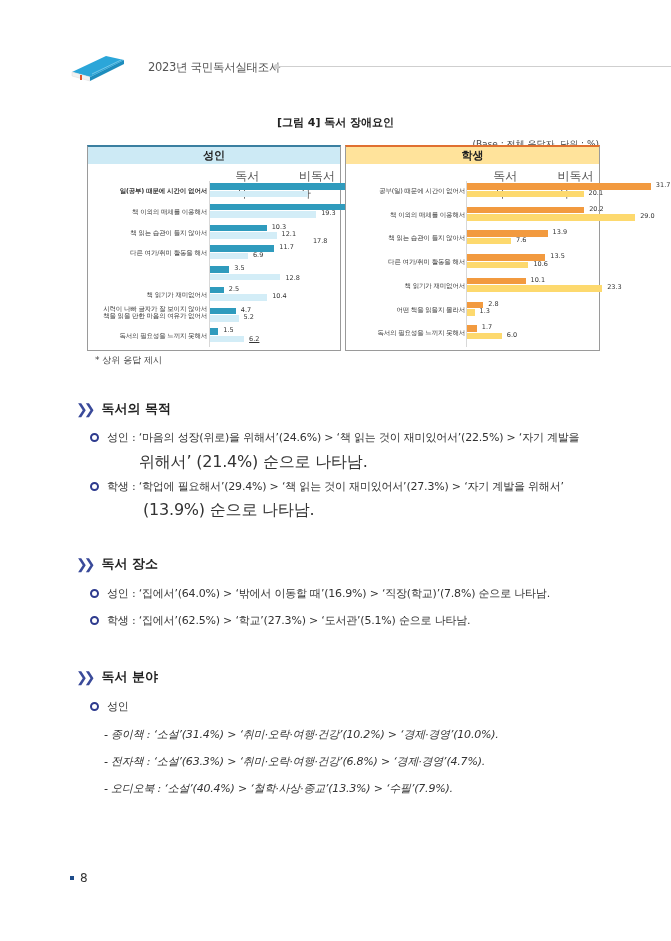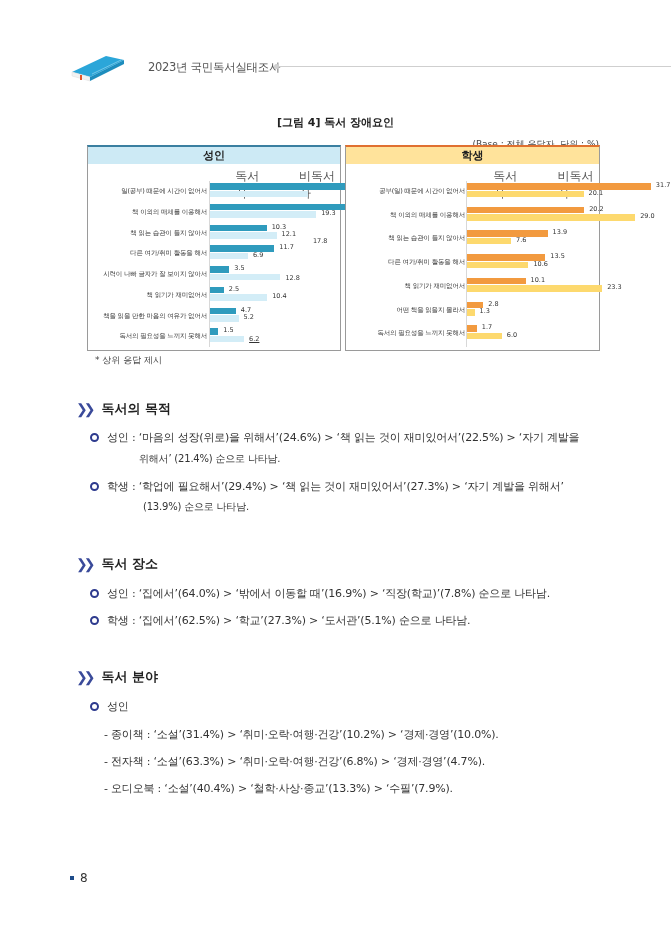--- a/index.html
+++ b/index.html
@@ -38,22 +38,22 @@
   .bar-val { position: absolute; font-size: 6.5px; color: #333; }
 
   .note { position: absolute; left: 95px; top: 354px; font-size: 9px; color: #444; }
 
   
   .section-title { position: absolute; left: 76px; font-size: 13px; font-weight: bold; color: #222; display: flex; align-items: center; gap: 6px; }
   .chev { color: #3a4a9a; font-weight: bold; font-size: 14px; letter-spacing: -4px; margin-right: 4px; }
   .item { position: absolute; left: 90px; font-size: 11px; color: #333; line-height: 20px; letter-spacing: -0.2px; }
   .bullet-o { display: inline-block; width: 9px; height: 9px; border: 2.5px solid #2e3b8e; border-radius: 50%; margin-right: 8px; vertical-align: -1px; }
   .u { }
-  .cont { position: absolute; font-size: 10px; color: #333; letter-spacing: -0.2px; }
-  .sub { position: absolute; left: 104px; font-size: 11px; color: #333; letter-spacing: -0.2px; }
+  .cont { position: absolute; font-size: 16px; color: #333; letter-spacing: -0.2px; }
+  .sub { position: absolute; left: 104px; font-size: 11px; color: #333; letter-spacing: -0.2px; font-style: italic; }
 
   .page-num { position: absolute; left: 70px; top: 871px; font-size: 12px; color: #333; display: flex; align-items: center; gap: 6px; }
   .page-sq { width: 4px; height: 4px; background: #1e4c8a; display: inline-block; }
 </style>
 </head>
 <body>
 
 <div class="header"></div>
 <svg class="book-icon" viewBox="0 0 60 30">
   <polygon points="4,20 38,4 56,8 22,25" fill="#2ba6d9"></polygon>
@@ -77,21 +77,21 @@
         <span>독서자</span>
       </span>
     <span class="legend-item">
         <span class="legend-swatch" style="background:#d3edf7"></span>
         <span>비독서자</span>
       </span>
   </div>
   <div class="axis-line" style="left:121px"></div>
   <div class="chart-rows">
       <div class="row" style="top: 2px;">
-        <div class="row-label" style="right: 133px;">일(공부) 때문에 시간이 없어서</div>
+        <div class="row-label" style="right: 133px; font-weight: bold;">일(공부) 때문에 시간이 없어서</div>
         <div class="bar" style="left: 122px; top: 0px; width: 183.15px; background: rgb(47, 155, 189);"></div>
         <div class="bar-val" style="left: 310.15px; top: -2px;">33.3</div>
         <div class="bar" style="left: 122px; top: 7.5px; width: 97.9px; background: rgb(211, 237, 247);"></div>
         <div class="bar-val" style="left: 224.9px; top: 5.5px; margin-top: 48px;">17.8</div>
       </div>
       <div class="row" style="top: 22.75px;">
         <div class="row-label" style="right: 133px;">책 이외의 매체를 이용해서</div>
         <div class="bar" style="left: 122px; top: 0px; width: 159.5px; background: rgb(47, 155, 189);"></div>
         <div class="bar-val" style="left: 286.5px; top: -2px;">29.0</div>
         <div class="bar" style="left: 122px; top: 7.5px; width: 106.15px; background: rgb(211, 237, 247);"></div>
@@ -105,21 +105,21 @@
         <div class="bar-val" style="left: 193.55px; top: 5.5px;">12.1</div>
       </div>
       <div class="row" style="top: 64.25px;">
         <div class="row-label" style="right: 133px;">다른 여가/취미 활동을 해서</div>
         <div class="bar" style="left: 122px; top: 0px; width: 64.35px; background: rgb(47, 155, 189);"></div>
         <div class="bar-val" style="left: 191.35px; top: -2px;">11.7</div>
         <div class="bar" style="left: 122px; top: 7.5px; width: 37.95px; background: rgb(211, 237, 247);"></div>
         <div class="bar-val" style="left: 164.95px; top: 5.5px;">6.9</div>
       </div>
       <div class="row" style="top: 85px;">
-        <div class="row-label" style="right: 133px;">시력이 나빠 글자가 잘 보이지 않아서</div>
+        <div class="row-label" style="right: 133px; margin-top: 35px;">시력이 나빠 글자가 잘 보이지 않아서</div>
         <div class="bar" style="left: 122px; top: 0px; width: 19.25px; background: rgb(47, 155, 189);"></div>
         <div class="bar-val" style="left: 146.25px; top: -2px;">3.5</div>
         <div class="bar" style="left: 122px; top: 7.5px; width: 70.4px; background: rgb(211, 237, 247);"></div>
         <div class="bar-val" style="left: 197.4px; top: 8px;">12.8</div>
       </div>
       <div class="row" style="top: 105.75px;">
         <div class="row-label" style="right: 133px;">책 읽기가 재미없어서</div>
         <div class="bar" style="left: 122px; top: 0px; width: 13.75px; background: rgb(47, 155, 189);"></div>
         <div class="bar-val" style="left: 140.75px; top: -2px;">2.5</div>
         <div class="bar" style="left: 122px; top: 7.5px; width: 57.2px; background: rgb(211, 237, 247);"></div>

